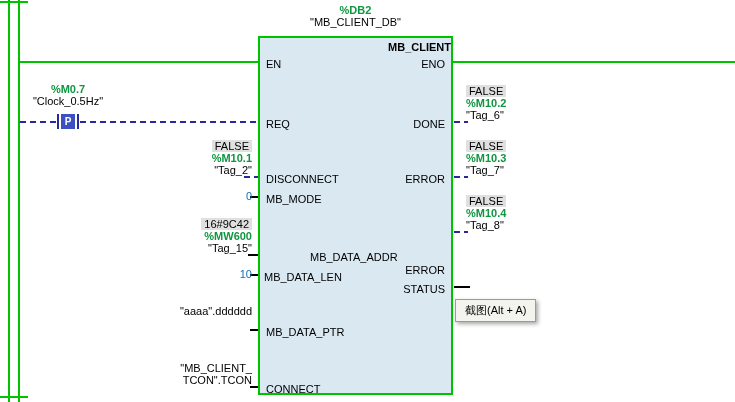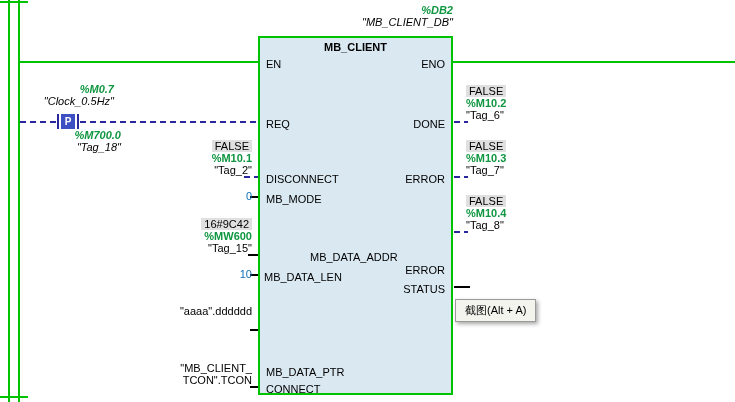--- a/index.html
+++ b/index.html
@@ -8,26 +8,26 @@
     font-family:"Liberation Sans",sans-serif;font-size:11px;color:#000;
   }
   .rail{position:absolute;width:2px;background:var(--rail,#00c300);}
   .wire-h{position:absolute;height:2px;background:var(--rail,#00c300);}
   .wire-black{position:absolute;height:2px;background:#000;}
   .wire-dash{position:absolute;height:2px;
     background:repeating-linear-gradient(90deg,var(--wire,#28289c) 0 6px,transparent 6px 10px);}
   .block{position:absolute;left:258px;top:36px;width:195px;height:359px;
     background:var(--block-fill,#d9e8f1);border:2px solid var(--block-border,#00c300);
     box-sizing:border-box;}
-  .block-title{text-align:center;font-weight:bold;padding-top:3px;}
+  .block-title{text-align:right;font-weight:bold;padding-top:3px;}
   .pin{position:absolute;line-height:12px;white-space:nowrap;}
   .stack{position:absolute;line-height:12px;white-space:nowrap;}
   .stack div{height:12px;}
   .ta-r{text-align:right;}
-  .ta-c{text-align:right;font-style:italic;}
+  .ta-c{text-align:center;}
   .addr{color:var(--address,#0f9640);font-weight:bold;}
   .const{color:var(--constant,#0d6fb8);}
   .name{color:#000;}
   .pill{display:inline-block;background:var(--monitor-bg,#e0e0e0);padding:0 3px;line-height:12px;}
   .contact-bar{position:absolute;width:2px;height:15px;background:var(--wire,#28289c);}
   .p-box{position:absolute;width:14px;height:15px;background:#3c50c3;color:#fff;
     font-weight:bold;font-size:10px;line-height:15px;text-align:center;}
   .tooltip{position:absolute;left:455px;top:299px;background:#f4f4ef;border:1px solid #9b9b9b;
     padding:3px 9px;box-shadow:2px 2px 4px rgba(0,0,0,0.35);white-space:nowrap;}
 </style>
@@ -50,42 +50,38 @@
   </div>
 
   <div class="block">
     <div class="block-title">MB_CLIENT</div>
     <div class="pin" style="left:6px;top:20px;">EN</div>
     <div class="pin" style="left:6px;top:80px;">REQ</div>
     <div class="pin" style="left:6px;top:135px;">DISCONNECT</div>
     <div class="pin" style="left:6px;top:155px;">MB_MODE</div>
     <div class="pin" style="left:6px;top:213px;margin-left:44px;">MB_DATA_ADDR</div>
     <div class="pin" style="left:4px;top:233px;">MB_DATA_LEN</div>
-    <div class="pin" style="left:6px;top:288px;margin-top:40px;">MB_DATA_PTR</div>
+    <div class="pin" style="left:6px;top:288px;">MB_DATA_PTR</div>
     <div class="pin" style="left:6px;top:345px;">CONNECT</div>
     <div class="pin ta-r" style="right:6px;top:20px;">ENO</div>
     <div class="pin ta-r" style="right:6px;top:80px;">DONE</div>
     <div class="pin ta-r" style="right:6px;top:135px;">ERROR</div>
     <div class="pin ta-r" style="right:6px;top:190px;margin-top:36px;">ERROR</div>
     <div class="pin ta-r" style="right:6px;top:245px;">STATUS</div>
   </div>
 
   <div class="wire-dash" style="left:20px;top:121px;width:37px;"></div>
   <div class="contact-bar" style="left:57px;top:114px;"></div>
   <div class="p-box" style="left:61px;top:114px;">P</div>
   <div class="contact-bar" style="left:77px;top:114px;"></div>
   <div class="wire-dash" style="left:80px;top:121px;width:178px;"></div>
 
   <div class="stack ta-c" style="left:22px;top:83px;width:92px;">
     <div class="addr">%M0.7</div>
     <div class="name">"Clock_0.5Hz"</div>
-  </div>
-  <div class="stack ta-c" style="left:35px;top:129px;width:86px;">
-    <div class="addr">%M700.0</div>
-    <div class="name">"Tag_18"</div>
   </div>
 
   <div class="wire-dash" style="left:244px;top:176px;width:14px;"></div>
   <div class="stack ta-r" style="left:142px;top:140px;width:110px;">
     <div><span class="pill">FALSE</span></div>
     <div class="addr">%M10.1</div>
     <div class="name">"Tag_2"</div>
   </div>
 
   <div class="wire-black" style="left:250px;top:196px;width:8px;"></div>

